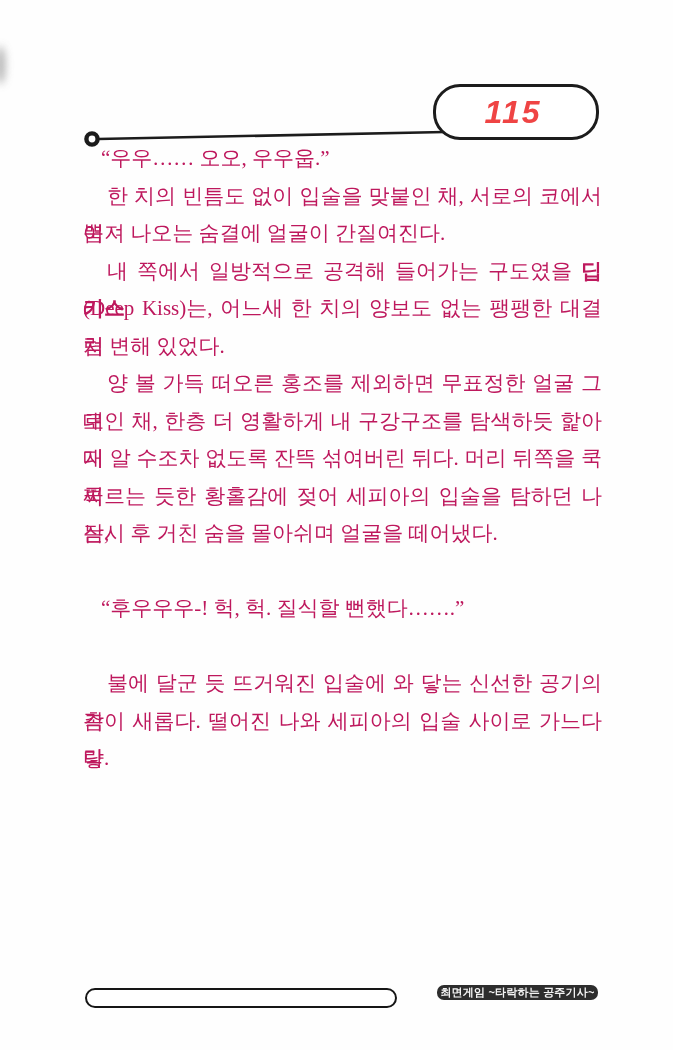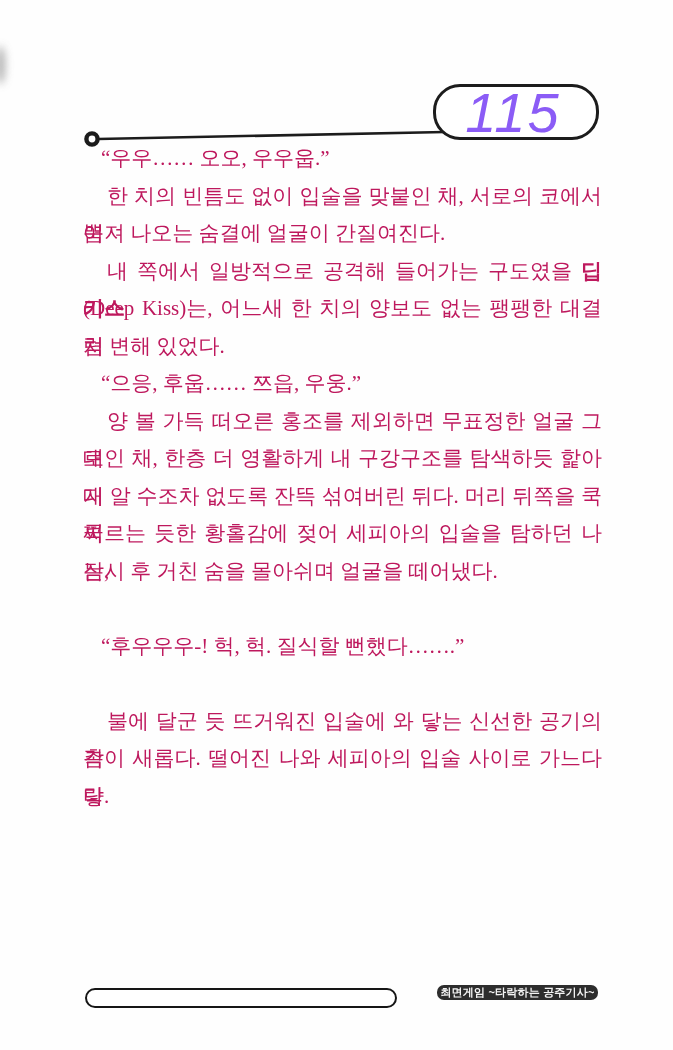--- a/index.html
+++ b/index.html
@@ -16,21 +16,21 @@
   
   .hdr-svg{position:absolute;left:0;top:0;width:673px;height:200px;}
   .page-badge{
     position:absolute;left:433px;top:84px;width:166px;height:56px;
     background:#fff;border:3.5px solid #1c1c1c;border-radius:27px;
     display:flex;align-items:center;justify-content:center;
     box-sizing:border-box;z-index:2;
   }
   .page-badge span{
     font-family:"Liberation Sans","DejaVu Sans",sans-serif;
-    font-style:italic;font-weight:400;font-size:56px;color:#8b5cf6;
+    font-style:italic;font-weight:700;font-size:32px;color:#ef4444;
     letter-spacing:2px;transform:translateX(-3px);
   }
   
   .text-block{
     position:absolute;left:83px;top:140px;width:519px;
     font-size:21px;color:#be185d;
   }
   .line{height:37.5px;line-height:37.5px;white-space:nowrap;}
   .line.just{white-space:normal;text-align:justify;text-align-last:justify;}
   .line.ind{text-indent:24px;}
@@ -65,21 +65,20 @@
   <span>115</span>
 </div>
 
 <div class="text-block">
   <div class="line dlg">“우우…… 오오, 우우웁.”</div>
   <div class="line ind just">한 치의 빈틈도 없이 입술을 맞붙인 채, 서로의 코에서 뿜</div>
   <div class="line">어져 나오는 숨결에 얼굴이 간질여진다.</div>
   <div class="line ind just"><span>내 쪽에서 일방적으로 공격해 들어가는 구도였을 </span><span class="b">딥 키스</span></div>
   <div class="line just">(Deep Kiss)는, 어느새 한 치의 양보도 없는 팽팽한 대결처</div>
   <div class="line">럼 변해 있었다.</div>
-  <div class="line dlg">“으응, 후웁…… 쯔읍, 우웅.”</div>
   <div class="line ind just">양 볼 가득 떠오른 홍조를 제외하면 무표정한 얼굴 그대</div>
   <div class="line just">로인 채, 한층 더 영활하게 내 구강구조를 탐색하듯 핥아대</div>
   <div class="line just">지 알 수조차 없도록 잔뜩 섞여버린 뒤다. 머리 뒤쪽을 쿡쿡</div>
   <div class="line just">찌르는 듯한 황홀감에 젖어 세피아의 입술을 탐하던 나는,</div>
   <div class="line">잠시 후 거친 숨을 몰아쉬며 얼굴을 떼어냈다.</div>
   <div class="line"></div>
   <div class="line dlg">“후우우우-! 헉, 헉. 질식할 뻔했다…….”</div>
   <div class="line"></div>
   <div class="line ind just">불에 달군 듯 뜨거워진 입술에 와 닿는 신선한 공기의 감</div>
   <div class="line just">촉이 새롭다. 떨어진 나와 세피아의 입술 사이로 가느다랗</div>

